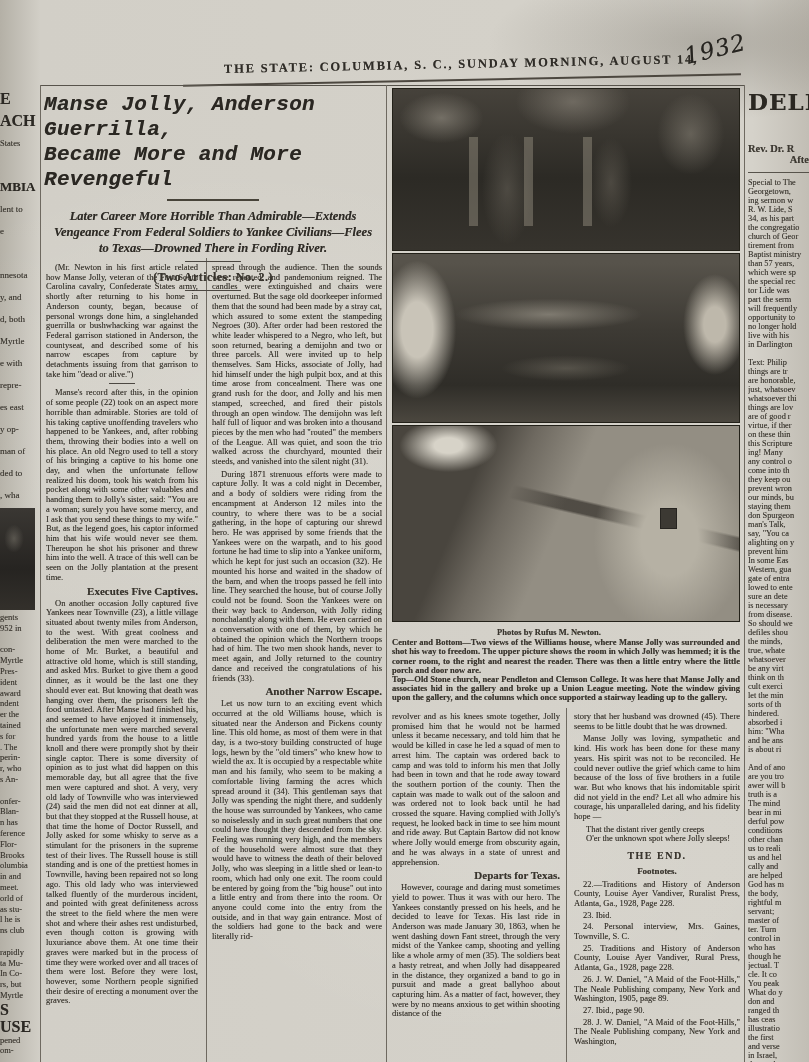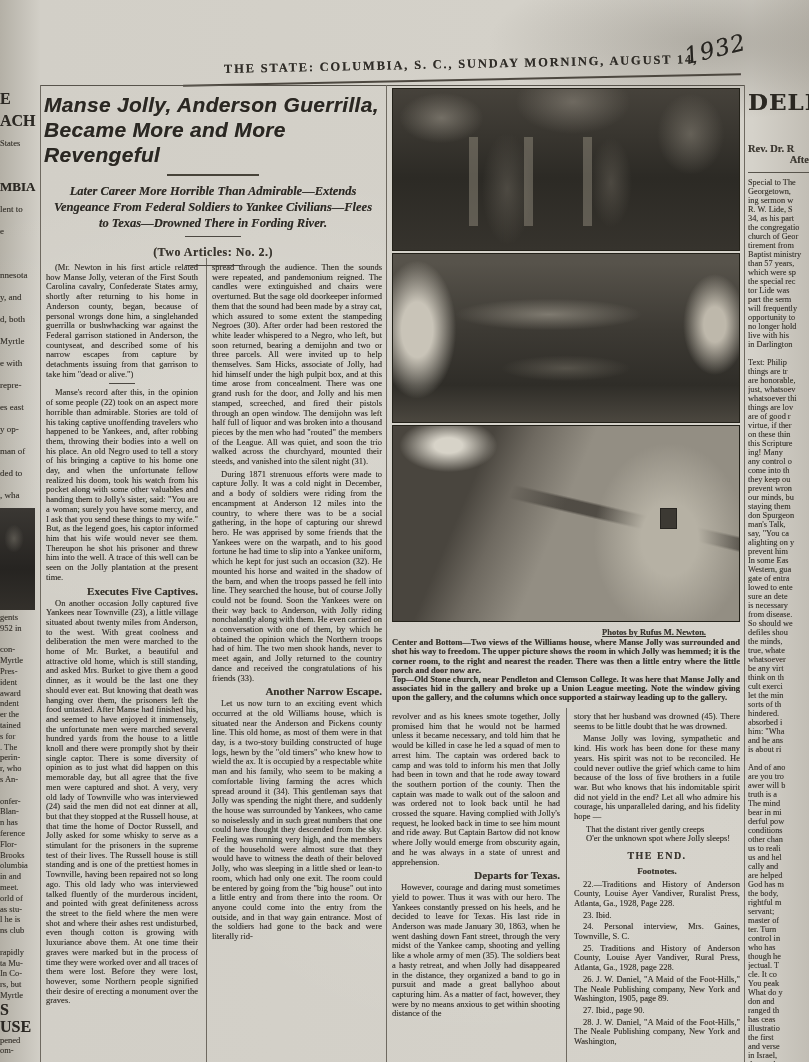--- a/index.html
+++ b/index.html
@@ -30,21 +30,21 @@
   .lmargin .list-big div{line-height:17px;}
   .lmargin .list-bot div{line-height:10.8px;font-size:8.5px;}
   .lmargin .xl{font-size:16px;font-weight:bold;color:#2b2823;}
   .lmargin .lg{font-size:13px;font-weight:bold;color:#2b2823;}
   .lmargin .sm{font-size:8.5px;}
   .lmargin-photo{width:35px;height:102px;margin:2px 0;background:
      radial-gradient(ellipse 14px 20px at 40% 30%, rgba(150,145,133,.4), transparent 70%),
      linear-gradient(180deg,#3a3733,#262421 60%,#33302b);}
   
   .article-head{position:absolute;left:44px;top:92px;width:338px;}
-  .headline{font-family:Liberation Sans, sans-serif;font-style:italic;font-weight:bold;
+  .headline{font-family:Liberation Mono, monospace;font-style:italic;font-weight:bold;
     font-size:21px;line-height:25px;color:#2a2722;letter-spacing:.3px;}
   .head-rule{width:92px;height:2px;background:#474339;margin:7px auto 2px;}
   .deck{font-weight:bold;font-style:italic;font-size:12.5px;line-height:16px;text-align:center;
     margin-top:7px;padding:0 4px;color:#2e2b26;}
   .byline{text-align:center;font-weight:bold;font-size:11px;margin-top:13px;letter-spacing:.5px;}
   .mini-rule{width:56px;height:1px;background:#4c4842;margin:5px auto;}
   .series{text-align:center;font-weight:bold;font-size:12px;margin-top:8px;letter-spacing:.5px;}
   
   .bodycol{position:absolute;font-size:8.5px;line-height:9.7px;text-align:justify;}
   .bodycol p{margin:0 0 3px;}
@@ -77,21 +77,21 @@
      linear-gradient(180deg,#57534b 5%,#3d3a34 45%,#2f2d28 78%,#4b473f);}
   .photo-house-lower{top:425px;height:197px;background:
      radial-gradient(ellipse 70px 38px at 16% 10%, #d7d3c8 20%, transparent 70%),
      radial-gradient(ellipse 95px 120px at 80% 58%, #b6b1a4 30%, transparent 80%),
      linear-gradient(113deg,#49453e 24%,#6e6960 34%, rgba(0,0,0,0) 48%),
      linear-gradient(193deg, rgba(0,0,0,0) 40%, rgba(58,54,48,.75) 41%, rgba(58,54,48,.75) 45%, rgba(0,0,0,0) 46%),
      #938e83;}
   .window{position:absolute;right:18%;top:42%;width:15px;height:19px;background:#3c3933;border:1px solid #262420;}
   
   .caption{position:absolute;left:392px;top:628px;width:348px;font-weight:bold;font-size:8.5px;line-height:9.2px;}
-  .credit{text-align:right;padding-right:34px;margin-bottom:1px;text-decoration:underline;}
+  .credit{text-align:center;padding-right:34px;margin-bottom:1px;}
   .cap-p{text-align:justify;margin:0;}
   
   .rcol{position:absolute;left:748px;top:88px;width:61px;height:974px;overflow:hidden;color:#3d3932;}
   .rc-headline{font-family:"DejaVu Serif",serif;font-weight:bold;font-size:23px;letter-spacing:1px;color:#2b2822;white-space:nowrap;}
   .rc-byline1{font-weight:bold;font-size:10.5px;margin-top:28px;white-space:nowrap;}
   .rc-byline2{font-weight:bold;font-size:10.5px;text-align:right;white-space:nowrap;}
   .rc-rule{width:100%;height:1px;background:#57534b;margin:7px 0 5px;}
   .rc-frags div{font-size:8.3px;line-height:9px;white-space:nowrap;}
 </style>
 </head>

